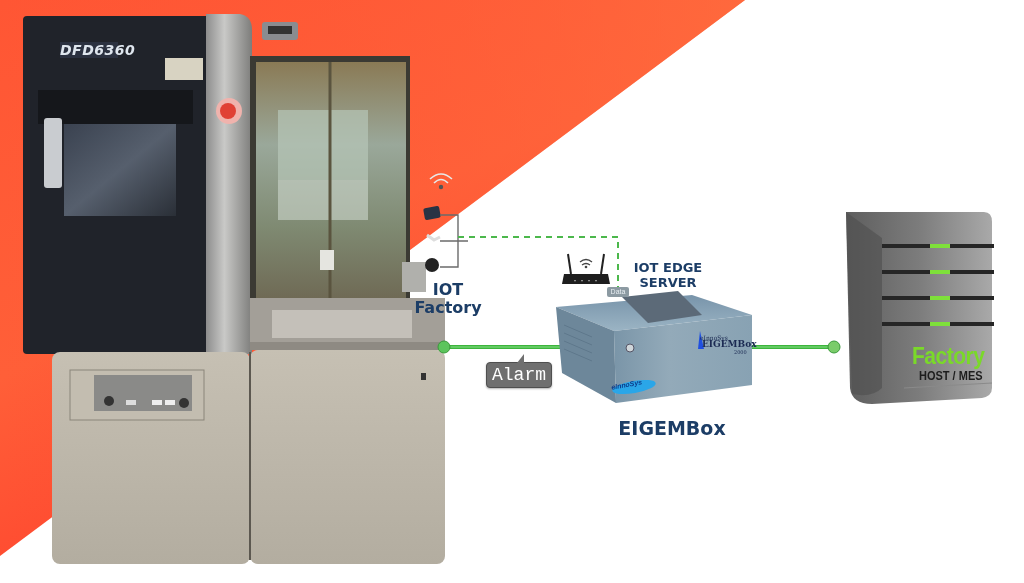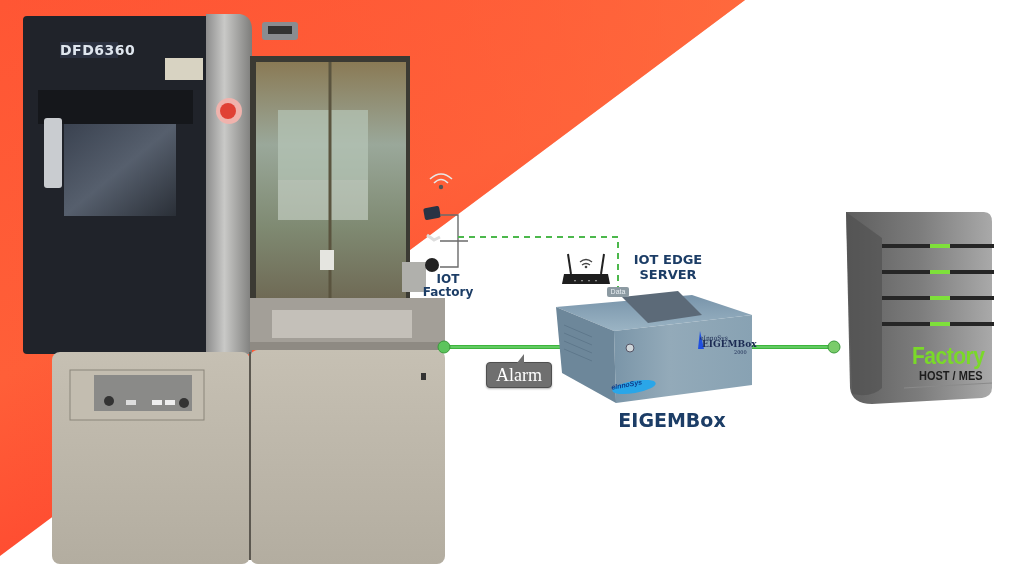--- a/index.html
+++ b/index.html
@@ -1,25 +1,25 @@
 <!DOCTYPE html>
 <html><head>
   <meta charset="utf-8">
   <style>
     html, body { margin: 0; padding: 0; }
     body { width: 1024px; height: 583px; position: relative; overflow: hidden; background: #ffffff; font-family: "Liberation Sans", sans-serif; }
     .bg-wedge { position: absolute; left: 0; top: 0; width: 1024px; height: 583px; }
     .abs { position: absolute; }
-    .label-blue { color: #1c3d66; font-weight: bold; font-family: "DejaVu Sans", sans-serif; text-align: center; line-height: 1.12; }
-    .alarm-tag { position: absolute; left: 486px; top: 362px; width: 64px; height: 24px; background: #6f6f6f; border: 1px solid #4f4f4f; border-radius: 4px; color: #fff; font-size: 18px; line-height: 24px; text-align: center; font-family: Liberation Serif, serif; box-shadow: 0 1px 2px rgba(0,0,0,.3); }
+    .label-blue { color: #1c3d66; font-weight: bold; font-family: "DejaVu Sans", sans-serif; text-align: center; line-height: 1.12; margin-top: 8px; }
+    .alarm-tag { position: absolute; left: 486px; top: 362px; width: 64px; height: 24px; background: #6f6f6f; border: 1px solid #4f4f4f; border-radius: 4px; color: #fff; font-size: 18px; line-height: 24px; text-align: center; font-family: Liberation Mono, monospace; box-shadow: 0 1px 2px rgba(0,0,0,.3); }
     .alarm-tag:before { content: ""; position: absolute; left: 30px; top: -9px; border-left: 7px solid transparent; border-right: 0 solid transparent; border-bottom: 9px solid #6f6f6f; }
     .data-tag { position: absolute; left: 607px; top: 287px; width: 22px; height: 10px; background: #8c9aa2; border-radius: 2px; color: #e8eef2; font-size: 7px; line-height: 10px; text-align: center; }
     .factory { position: absolute; left: 912px; top: 344px; font-family: "Liberation Sans", sans-serif; font-weight: bold; font-size: 21px; color: #7ad929; letter-spacing: -0.5px; transform: scaleY(1.15); }
     .hostmes { position: absolute; left: 919px; top: 369px; font-family: "Liberation Sans", sans-serif; font-weight: bold; font-size: 11px; color: #1d1d1d; transform: scaleY(1.2); }
-    .brand { position: absolute; left: 60px; top: 42px; color: #dfe6ee; font-weight: bold; font-size: 14px; font-family: "DejaVu Sans", sans-serif; letter-spacing: 0.5px; }
+    .brand { position: absolute; left: 60px; top: 42px; color: #dfe6ee; font-weight: bold; font-size: 14px; font-family: "DejaVu Sans", sans-serif; letter-spacing: 0.5px; font-style: italic; }
   </style>
 </head>
 <body>
 
 <svg class="bg-wedge" viewBox="0 0 1024 583">
   <defs>
     <linearGradient id="wedgeGrad" x1="0" y1="0" x2="0.6" y2="1">
       <stop offset="0" stop-color="#FF5634"></stop>
       <stop offset="0.5" stop-color="#FF5F38"></stop>
       <stop offset="1" stop-color="#FF3A2A"></stop>
@@ -110,21 +110,21 @@
 
   <rect x="14" y="42" width="16" height="12" rx="2" fill="#2a3344" transform="rotate(-10 22 48)"></rect>
 
   <path d="M17,70 L24,75 L30,72" stroke="#ddd" stroke-width="3" fill="none"></path>
 
   <circle cx="22" cy="100" r="7" fill="#222"></circle>
 
   <path d="M30,50 L48,50 L48,102 L30,102 M30,76 L48,76 M48,76 L58,76" stroke="#6b6b6b" stroke-width="1.4" fill="none"></path>
 </svg>
 
-<div class="abs label-blue" style="left:413px;top:273px;width:70px;font-size:12px;">
+<div class="abs label-blue" style="left:413px;top:273px;width:70px;font-size:16px;">
   <div>IOT</div>
   <div>Factory</div>
 </div>
 
 <svg class="abs" style="left:455px;top:230px" width="170" height="65" viewBox="0 0 170 65">
   <path d="M3,7 L163,7 L163,60" stroke="#4cb84c" stroke-width="2" stroke-dasharray="6,5" fill="none"></path>
 </svg>
 
 <svg class="abs" style="left:560px;top:252px" width="52" height="36" viewBox="0 0 52 36">
   <line x1="8" y1="2" x2="11" y2="22" stroke="#222" stroke-width="2"></line>

